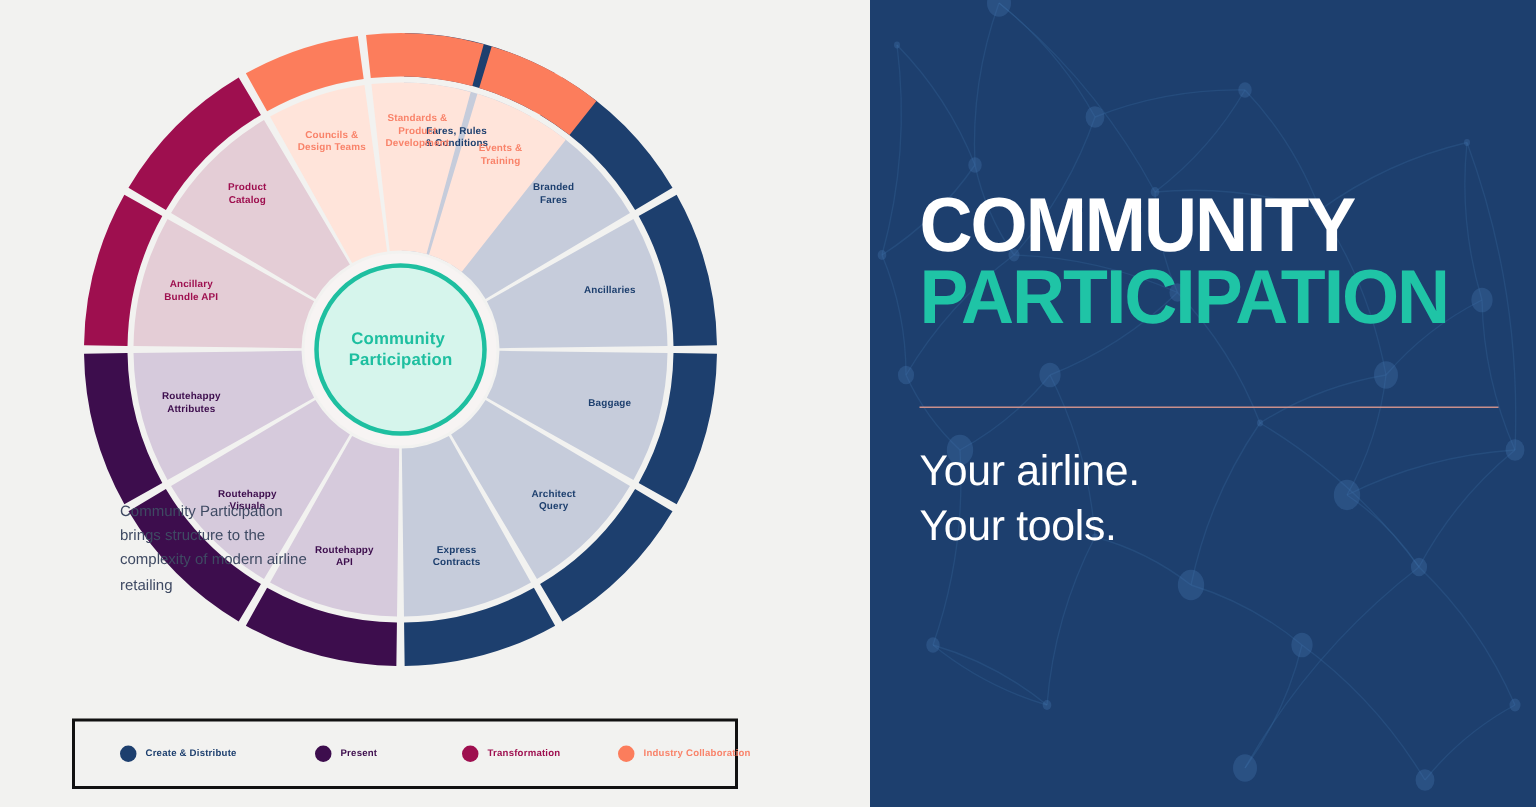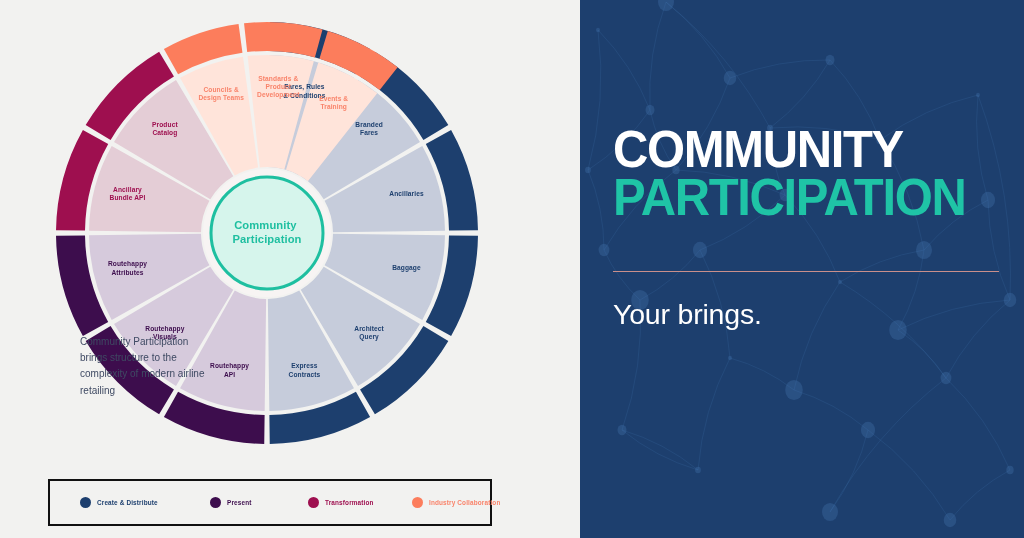--- a/index.html
+++ b/index.html
@@ -268,17 +268,18 @@
         </g>
     </svg>
 
     <div id="right-content">
       <div id="title-wrap">
         <div id="title-1" class="title-line" style="color: rgb(255, 255, 255);">COMMUNITY</div>
         <div id="title-2" class="title-line" style="color: rgb(31, 196, 166);">PARTICIPATION</div>
       </div>
       <div id="divider" style="background: rgb(201, 143, 139);"></div>
       <div id="tagline">
-          <span class="tag-line">Your brings.</span>
+          <span class="tag-line">Your airline.</span>
+          <span class="tag-line">Your tools.</span>
         </div>
     </div>
   </div>
 </div>
 
 </body></html>

